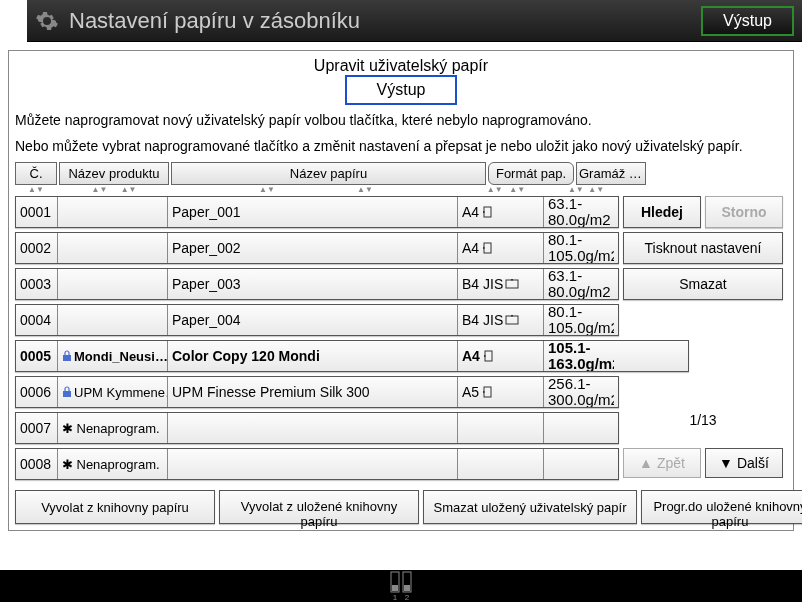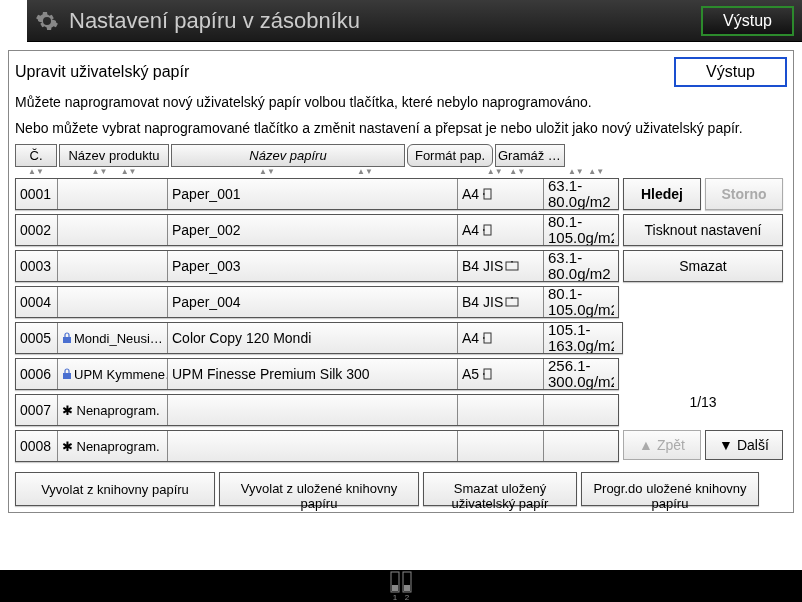--- a/index.html
+++ b/index.html
@@ -28,20 +28,21 @@
   .panel {
     background: #fff;
     margin: 8px;
     border: 1px solid #888;
     padding: 6px;
   }
   .panel-header {
     display: flex;
     align-items: center;
     margin-bottom: 6px;
+    flex-direction: column;
   }
   .panel-title { font-size: 16px; flex: 1; }
   .output-btn {
     border: 2px solid #1a4fd0;
     background: #fff;
     padding: 4px 30px;
     font-size: 16px;
     cursor: pointer;
   }
 
@@ -59,21 +60,21 @@
     text-align: center;
     padding: 3px 2px;
     cursor: pointer;
     position: relative;
     overflow: hidden;
     text-overflow: ellipsis;
     white-space: nowrap;
   }
   .col-no { width: 42px; }
   .col-product { width: 110px; }
-  .col-name { width: 234px; font-style: italic; }
+  .col-name { width: 315px; }
   .col-format { width: 86px; border-radius: 6px; }
   .col-gram { width: 70px; }
 
   .sort-arrows {
     display: flex;
     gap: 2px;
     margin: 1px 0;
   }
   .sort-arrows span {
     font-size: 8px;
@@ -283,21 +284,21 @@
             <span>B4 JIS</span>
             <svg class="orient-icon" viewBox="0 0 14 12">
               <rect x="1" y="2" width="12" height="8" fill="none" stroke="#333"></rect>
               <path d="M7 1v2M7 1l-1 1M7 1l1 1" stroke="#333" fill="none"></path>
             </svg>
           </div>
           <div class="cell c-gram">80.1-<br>105.0g/m2</div>
         </div>
       </div>
       <div class="row-wrap">
-        <div class="row-btn" style="width: 608px;">
+        <div class="row-btn" style="width: 674px; font-weight: bold;">
           <div class="cell c-no">0005</div>
           <div class="cell c-product">
             <svg class="lock-icon" viewBox="0 0 10 12">
               <rect x="1" y="5" width="8" height="6" fill="#4a6fd0"></rect>
               <path d="M3 5V3a2 2 0 014 0v2" fill="none" stroke="#4a6fd0" stroke-width="1.2"></path>
             </svg>
             <span>Mondi_Neusi…</span>
           </div>
           <div class="cell c-name">Color Copy 120 Mondi</div>
           <div class="cell c-format">
@@ -368,21 +369,21 @@
             <span>▼</span>
             <span>Další</span>
           </div>
         </div>
       </div>
     </div>
 
   <div class="bottom-btns">
     <button style="width:200px">Vyvolat z knihovny papíru</button>
     <button style="width:200px">Vyvolat z uložené knihovny papíru</button>
-    <button style="width:154px">Smazat uložený uživatelský papír</button>
+    <button style="width:214px">Smazat uložený uživatelský papír</button>
     <button style="width:178px">Progr.do uložené knihovny papíru</button>
   </div>
 </div>
 
 <div class="status-bar">
   <div style="display:flex;flex-direction:column;align-items:center">
     <svg class="tray-icon" viewBox="0 0 10 22">
         <rect x="1" y="1" width="8" height="20" fill="none" stroke="#888"></rect>
         <rect x="2" y="14" width="6" height="6" fill="#888"></rect>
       </svg>

